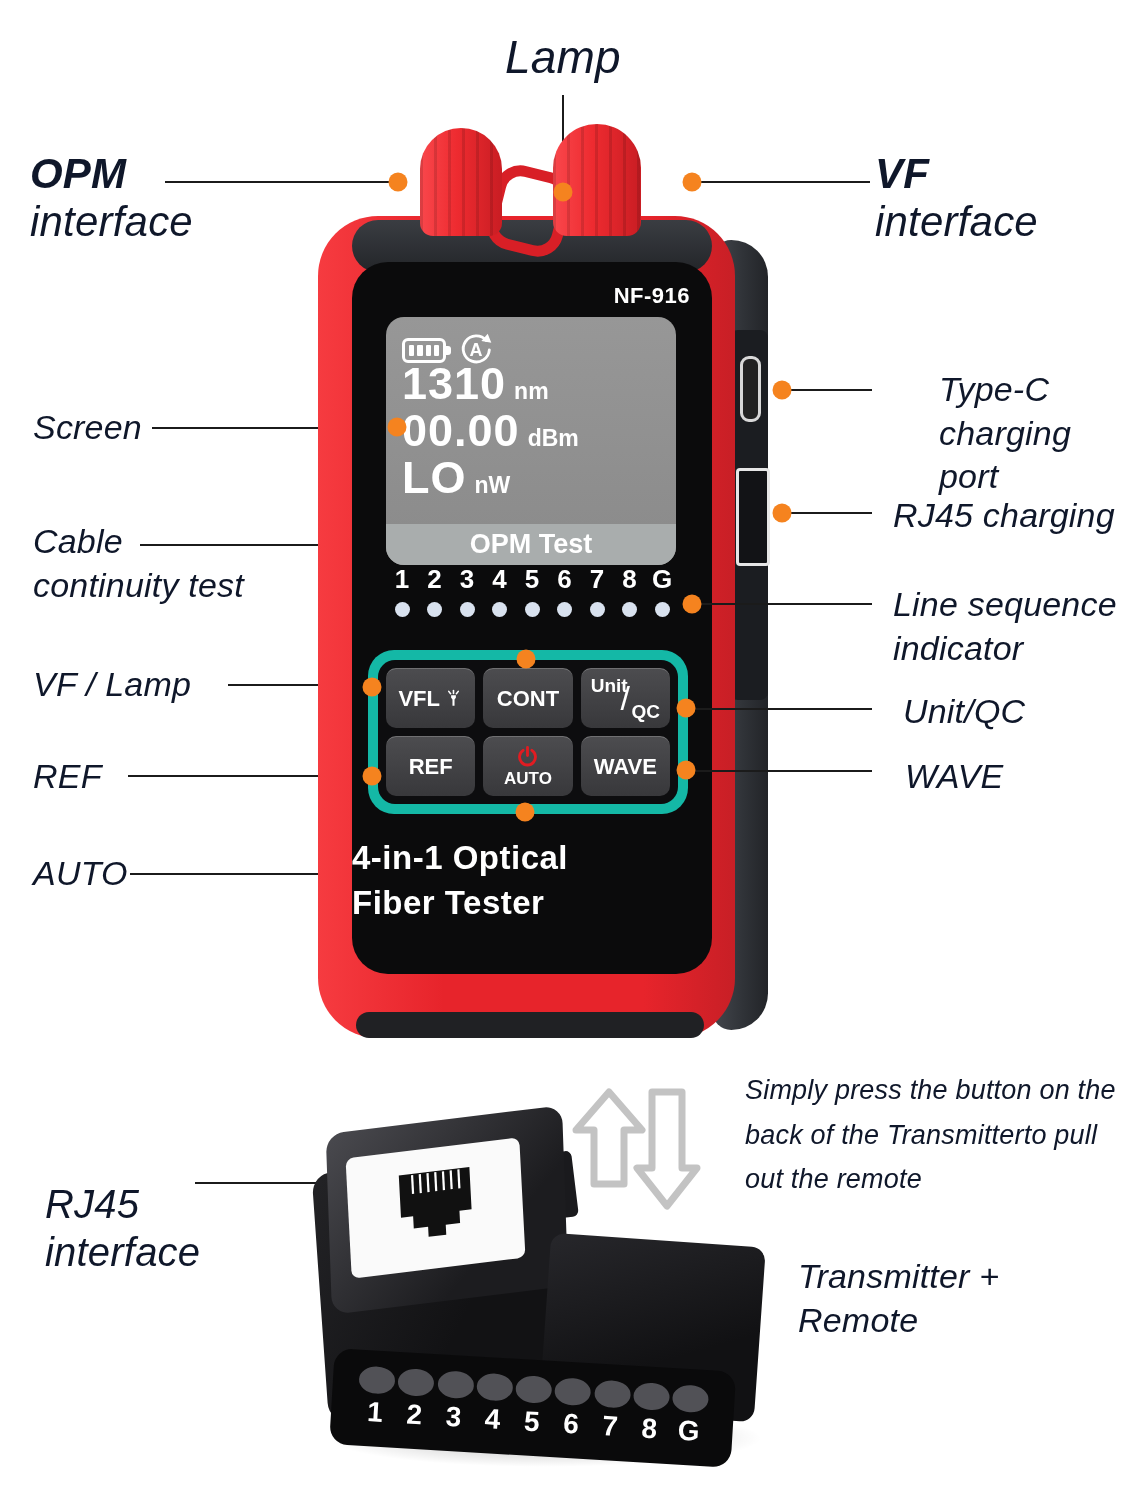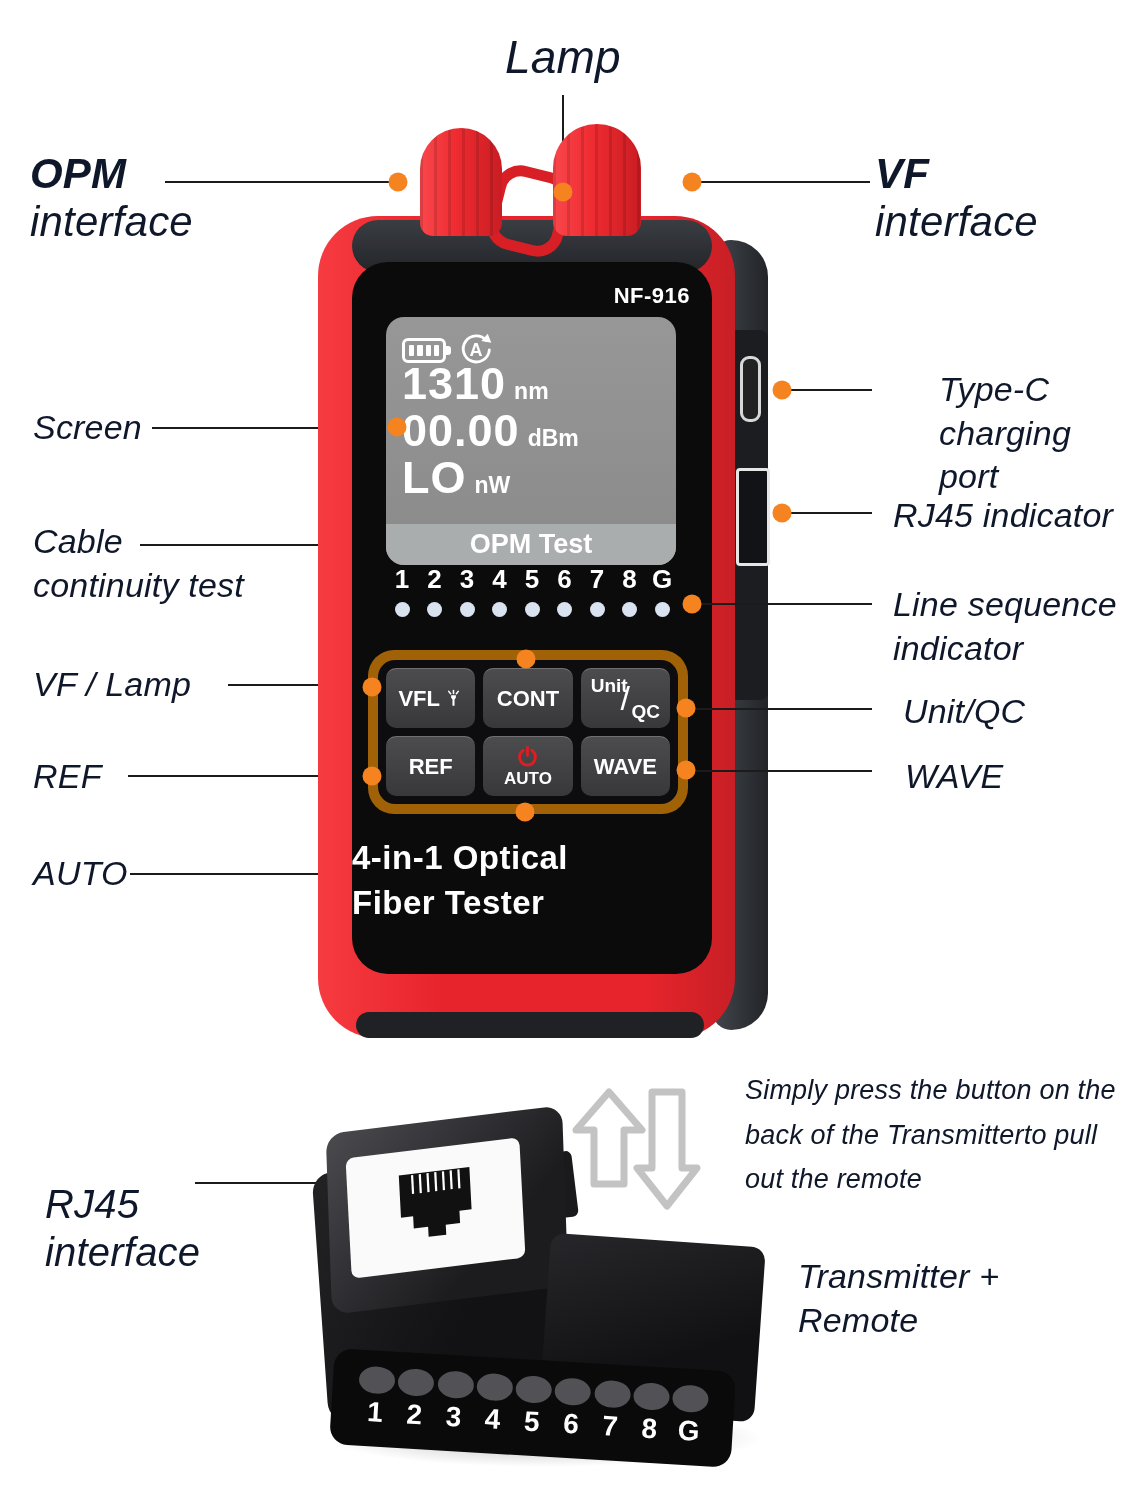--- a/index.html
+++ b/index.html
@@ -60,21 +60,21 @@
   .runit{font-size:23px;font-weight:700;margin-left:8px;}
   .screen-mode{position:absolute;left:0;bottom:0;width:100%;height:41px;background:#a9adad;
     display:flex;align-items:center;justify-content:center;color:#fff;font-size:27px;font-weight:700;}
   
   .dev-ch{position:absolute;left:388px;top:564px;width:288px;z-index:5;display:flex;justify-content:space-between;}
   .dev-ch .ch{width:28px;text-align:center;}
   .dev-ch .n{color:#fff;font-size:26px;font-weight:700;display:block;}
   .dev-ch .d{display:block;width:15px;height:15px;border-radius:50%;background:#D9E2EF;margin:7px auto 0;}
   
   .keypad{position:absolute;left:368px;top:650px;width:320px;height:164px;z-index:5;
-    background:#a16207;border-radius:26px;box-sizing:border-box;padding:10px;}
+    background:#14b8a6;border-radius:26px;box-sizing:border-box;padding:10px;}
   .keypad-in{width:100%;height:100%;background:#0d0d0f;border-radius:17px;box-sizing:border-box;
     padding:8px;display:grid;grid-template-columns:1fr 1fr 1fr;grid-template-rows:1fr 1fr;gap:8px;}
   .key{background:linear-gradient(#4c4c4f,#38383b);border-radius:10px;border-top:1px solid rgba(255,255,255,.28);
     display:flex;align-items:center;justify-content:center;color:#fff;font-size:22px;font-weight:700;position:relative;}
   .key .fl{margin-left:4px;display:inline-flex;}
   .key-unit span.u{position:absolute;left:10px;top:6px;font-size:19px;}
   .key-unit span.s{position:absolute;left:50%;top:50%;transform:translate(-50%,-52%);font-size:34px;font-weight:400;}
   .key-unit span.q{position:absolute;right:10px;bottom:5px;font-size:19px;}
   .key-auto{flex-direction:column;gap:1px;font-size:17px;}
   
@@ -146,21 +146,21 @@
 
 <div class="lbl" style="left:33px;top:663px;">VF / Lamp</div>
 <div class="lbl" style="left:33px;top:755px;">REF</div>
 <div class="lbl" style="left:33px;top:852px;">AUTO</div>
 
 <div class="lbl" style="left:893px;top:368px;margin-left:46px;">
   <span>Type-C</span><br>
   <span>charging port</span>
 </div>
 
-<div class="lbl" style="left:893px;top:494px;">RJ45 indicator</div>
+<div class="lbl" style="left:893px;top:494px;">RJ45 charging</div>
 
 <div class="lbl" style="left:893px;top:583px;">
   <span>Line sequence</span><br>
   <span>indicator</span>
 </div>
 
 <div class="lbl" style="left:903px;top:690px;">Unit/QC</div>
 <div class="lbl" style="left:905px;top:755px;">WAVE</div>
 
 <div class="lbl rj45b" style="left:45px;top:1180px;">

